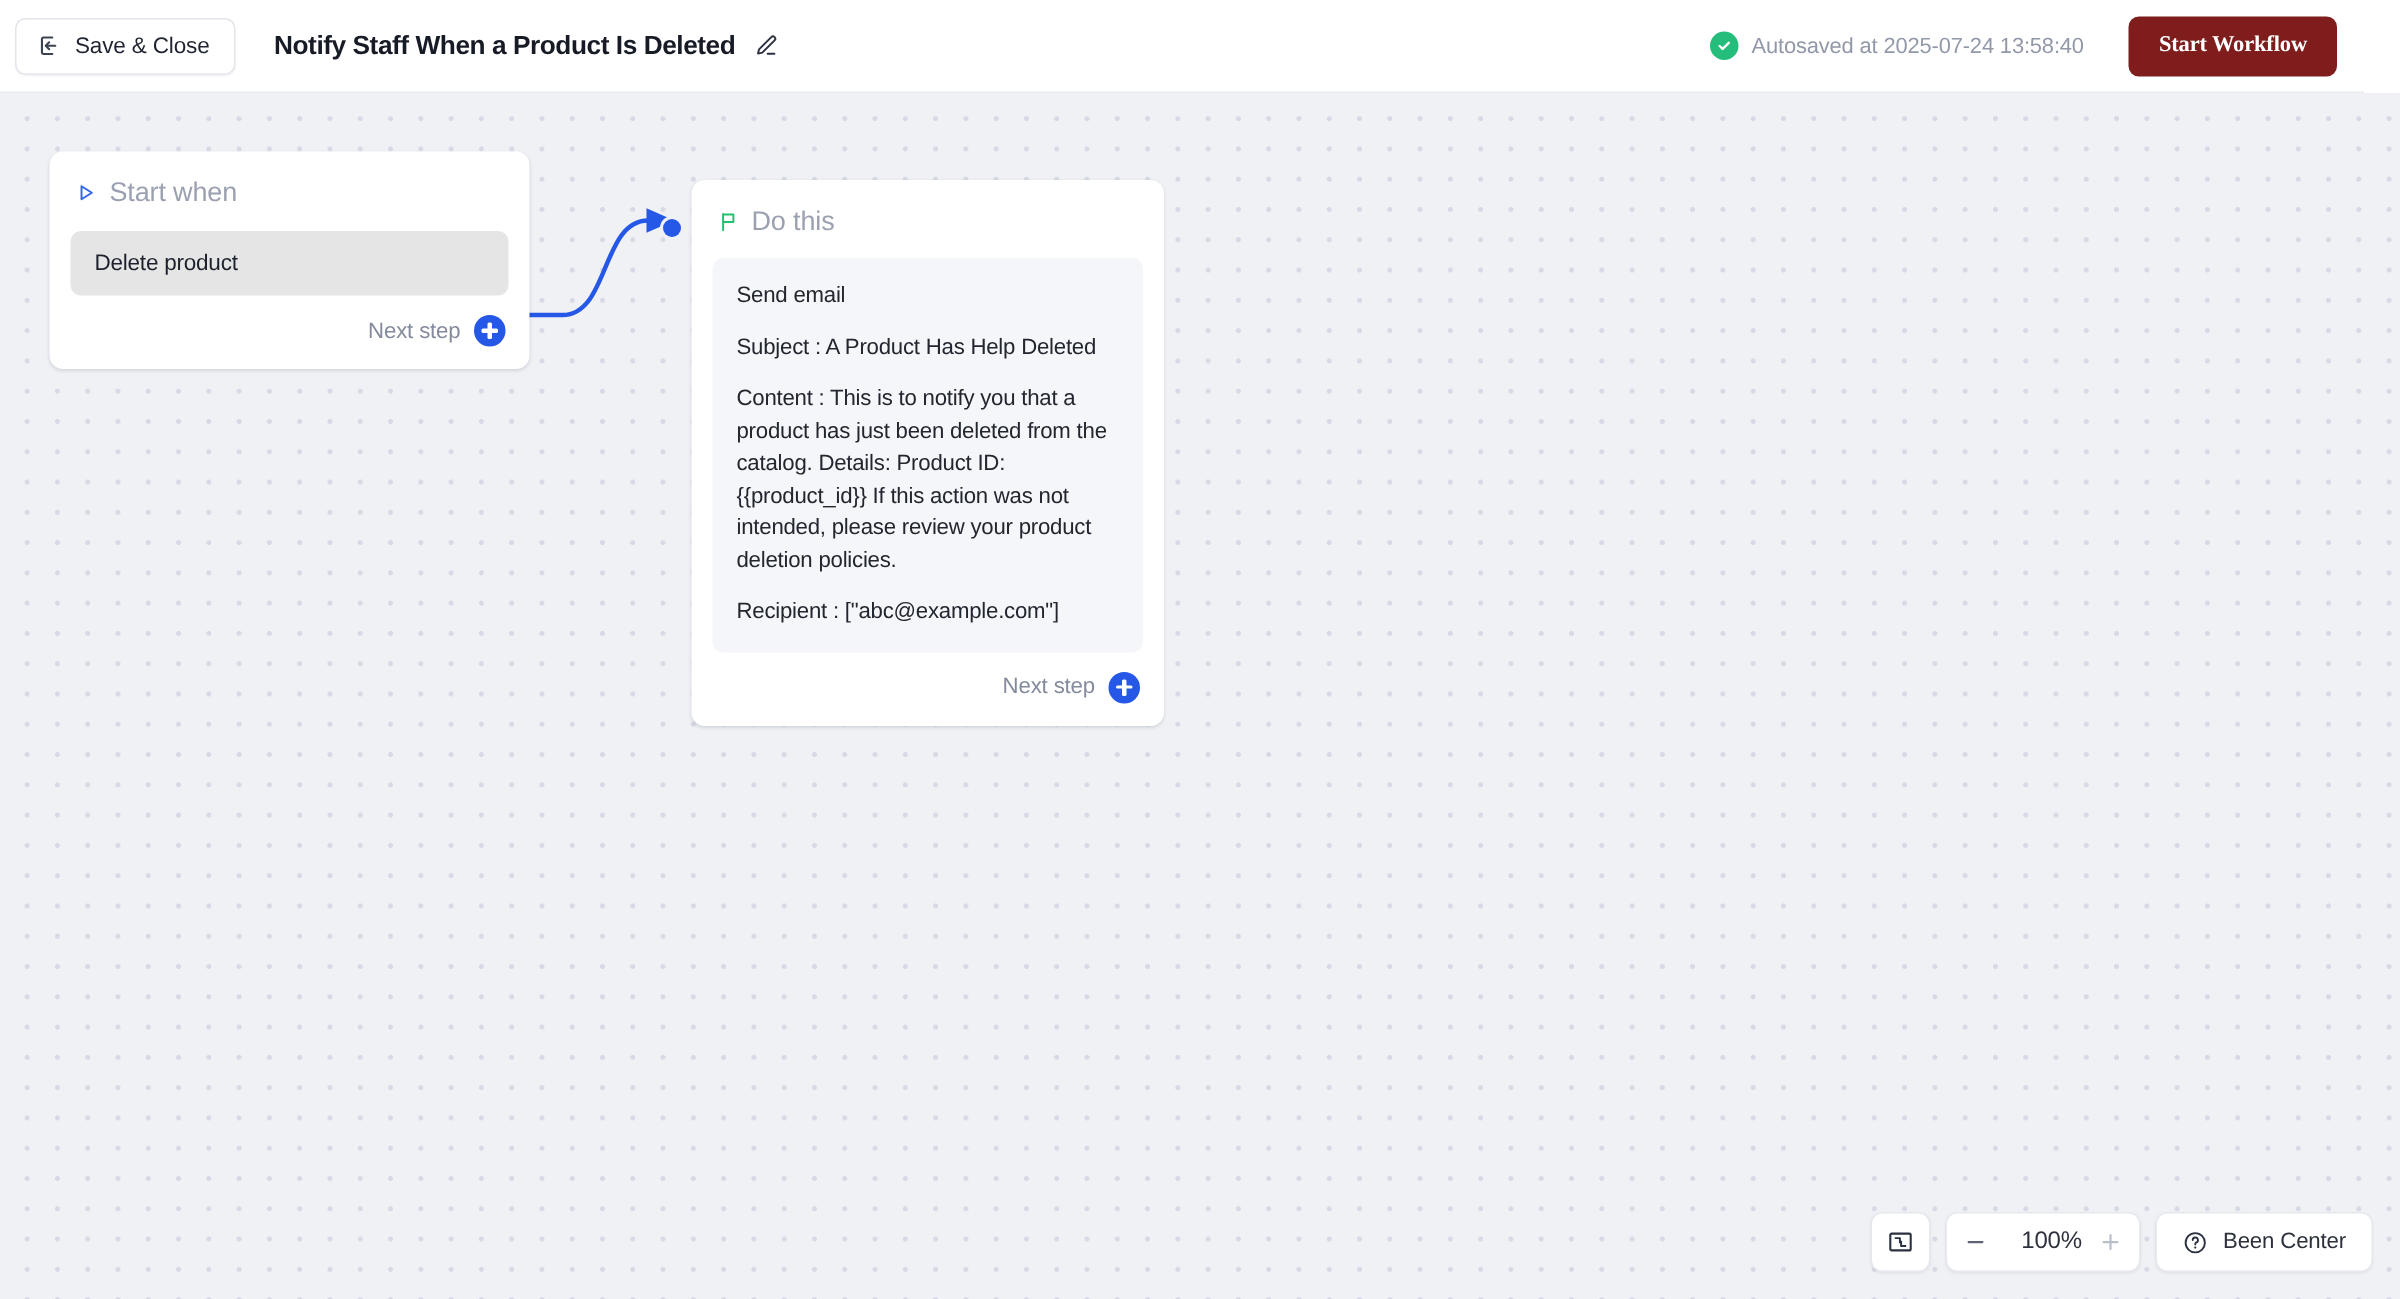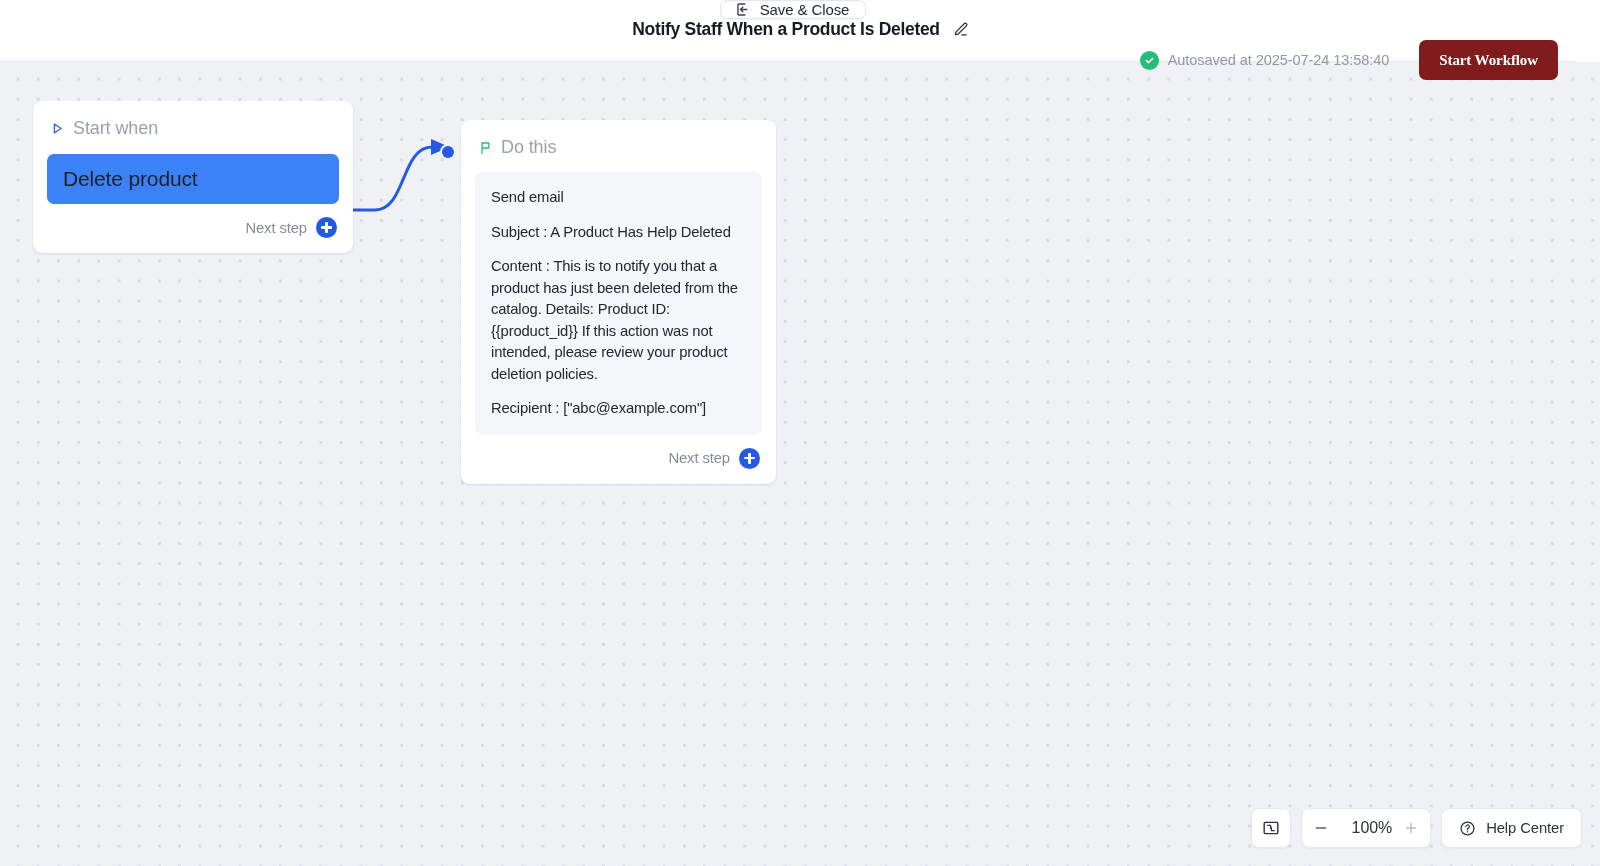--- a/index.html
+++ b/index.html
@@ -22,21 +22,20 @@
   .topbar {
     position: absolute;
     top: 0; left: 0;
     width: 1576px;
     height: 62px;
     background: #ffffff;
     border-bottom: 1px solid #e8eaef;
     display: flex;
     align-items: center;
     z-index: 30;
-    flex-direction: column;
   }
 
   .save-close-btn {
     margin-left: 10px;
     height: 38px;
     padding: 0 16px 0 13px;
     border: 1px solid #e3e5eb;
     border-radius: 7px;
     background: #ffffff;
     display: flex;
@@ -208,24 +207,24 @@
   }
   .plus-btn { position: relative; }
 
   
   #node-trigger {
     left: 33px; top: 39px;
     width: 320px;
   }
   #node-trigger .trigger-chip {
     margin: 15px 14px 0 14px;
-    background: #3b82f6;
+    background: #e5e5e5;
     border-radius: 7px;
     padding: 13px 16px;
-    font-size: 21px;
+    font-size: 15px;
     color: #1c212b;
     letter-spacing: -0.15px;
   }
 
   
   #node-action {
     left: 461px; top: 58px;
     width: 315px;
   }
 
@@ -426,18 +425,18 @@
       </div>
 
       <div class="tool-box help-btn">
         <span style="line-height:0;">
           <svg width="17" height="17" viewBox="0 0 18 18" fill="none">
             <circle cx="9" cy="9" r="6.8" stroke="#2b3140" stroke-width="1.35"></circle>
             <path d="M7.2 7.1a1.85 1.85 0 1 1 2.4 1.8c-.4.15-.6.5-.6.95v.35" stroke="#2b3140" stroke-width="1.3" stroke-linecap="round" fill="none"></path>
             <circle cx="9" cy="12.4" r="0.78" fill="#2b3140"></circle>
           </svg>
         </span>
-        <span class="help-label">Help Center</span>
+        <span class="help-label">Been Center</span>
       </div>
 
     </div>
   </div>
 </div>
 
 </body></html>

